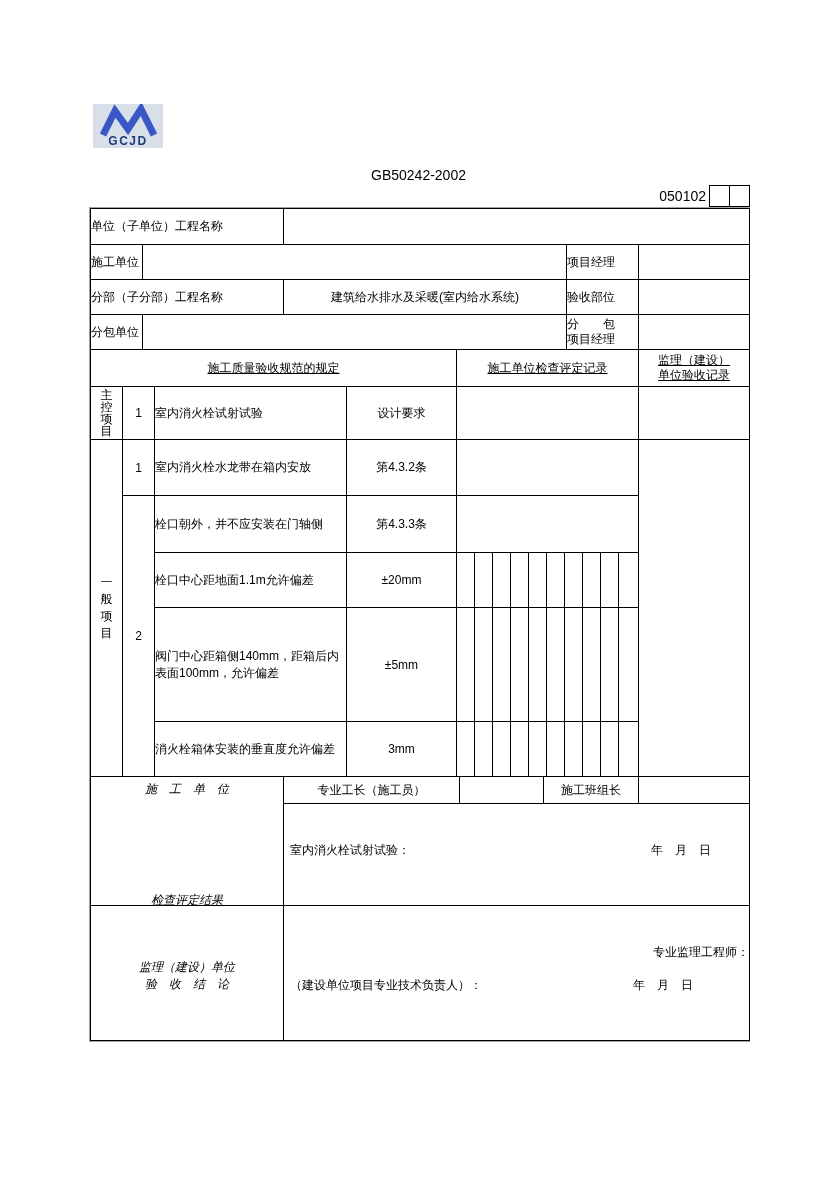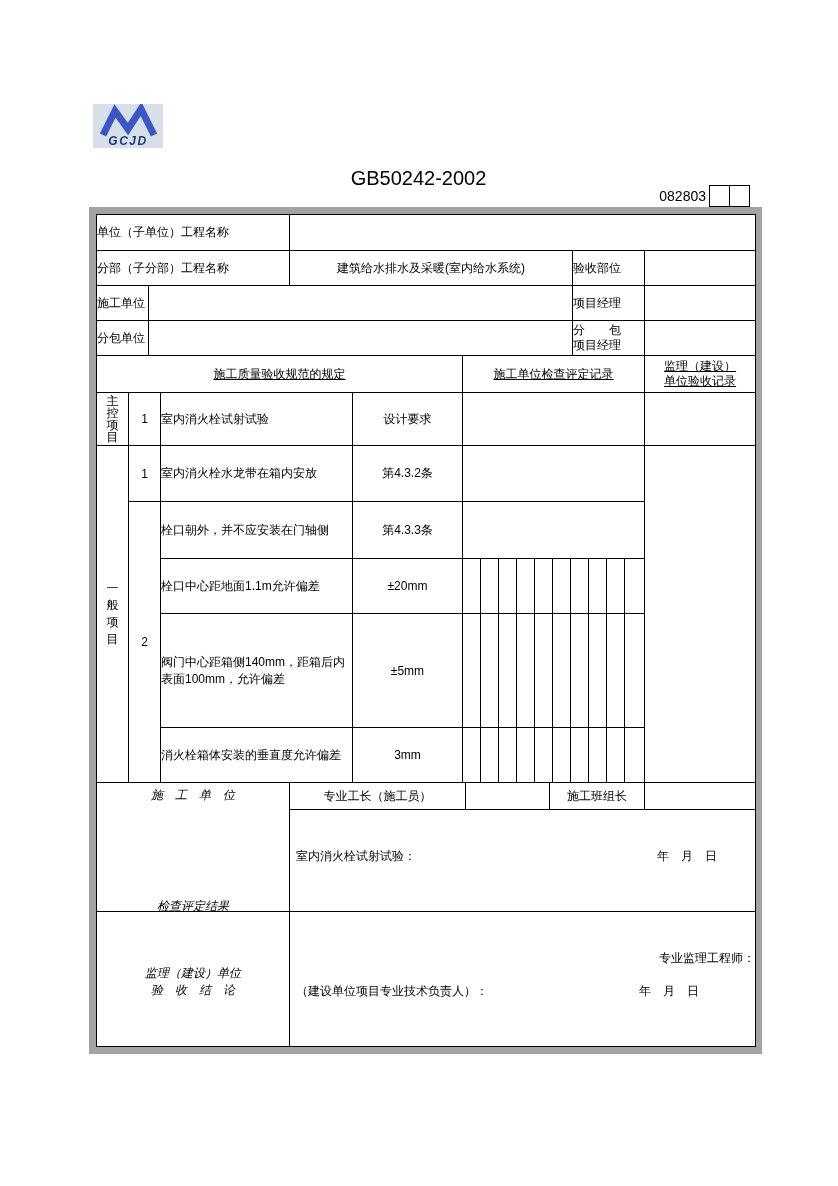--- a/index.html
+++ b/index.html
@@ -1,29 +1,29 @@
 <!DOCTYPE html>
 <html><head>
 <meta charset="utf-8">
 <style>
   html,body{margin:0;padding:0;background:#fff;}
   .page{position:relative;width:838px;height:1186px;background:#fff;
         font-family:"Liberation Sans","DejaVu Sans",sans-serif;color:#000;}
   
-  .hdr{position:absolute;left:93px;top:104px;display:flex;align-items:flex-start;gap:14px;font-style:italic;}
+  .hdr{position:absolute;left:93px;top:104px;display:flex;align-items:flex-start;gap:14px;}
   .logo{width:70px;height:44px;display:block;}
   .title{font-size:23px;font-weight:bold;letter-spacing:1px;white-space:nowrap;}
-  .subtitle{position:absolute;left:89px;top:167px;width:659px;text-align:center;font-size:20px;}
+  .subtitle{position:absolute;left:89px;top:167px;width:659px;text-align:center;font-size:14px;}
   .coderow{position:absolute;left:89px;top:186px;width:661px;height:21px;
            display:flex;justify-content:flex-end;align-items:flex-end;}
   .codetext{font-size:14px;line-height:21px;margin-right:3px;}
   .codebox{width:19px;height:20px;border:1px solid #000;border-right:none;}
   .codebox:last-child{border-right:1px solid #000;}
   
-  .formwrap{position:absolute;left:89px;top:207px;width:659px;border:7px solid #a3a3a3;}
+  .formwrap{position:absolute;left:89px;top:207px;width:659px;border:1px solid #a3a3a3;}
   table.t{border-collapse:collapse;table-layout:fixed;width:659px;}
   table.t td{border:1px solid #000;font-size:12px;padding:0;vertical-align:middle;
              overflow:hidden;word-break:break-all;}
   #tB,#tC,#tD{margin-top:-1px;}
   .lab{text-align:left;padding:0 6px;}
   .c{text-align:center;}
   .desc{text-align:left;padding:2px 6px;line-height:17px;}
   .req{text-align:center;}
   .vchars{text-align:center;}
   .vchars .vc{display:flex;flex-direction:column;justify-content:space-around;
@@ -49,21 +49,21 @@
     <svg class="logo" viewBox="0 0 70 44">
       <rect x="0" y="0" width="70" height="44" fill="#d9dfe9"></rect>
       <polyline points="10,31 22,7 35,25 48,5 61,31" fill="none" stroke="#3a57c5" stroke-width="7" stroke-linejoin="miter"></polyline>
       <text x="35" y="41" text-anchor="middle" font-size="12" font-weight="bold" fill="#1f3a7a" letter-spacing="1.5">GCJD</text>
     </svg>
   </div>
 
   <div class="subtitle">GB50242-2002</div>
 
   <div class="coderow">
-    <span class="codetext">082803</span>
+    <span class="codetext">050102</span>
     <span class="codebox"></span>
     <span class="codebox"></span>
   </div>
 
   <div class="formwrap">
 
     <table class="t" id="tA">
       <colgroup>
           <col style="width:52px">
           <col style="width:102px">
@@ -71,29 +71,29 @@
                 <col style="width:283px">
           <col style="width:72px">
           <col style="width:111px">
         </colgroup>
       <tbody>
           <tr class="h36">
         <td colspan="3" class="lab">单位（子单位）工程名称</td>
         <td colspan="3"></td>
       </tr>
       <tr class="h35">
+        <td class="lab">施工单位</td>
+        <td colspan="3"></td>
+        <td class="lab">项目经理</td>
+        <td></td>
+      </tr>
+      <tr class="h35">
         <td colspan="3" class="lab">分部（子分部）工程名称</td>
         <td class="c">建筑给水排水及采暖(室内给水系统)</td>
         <td class="lab">验收部位</td>
-        <td></td>
-      </tr>
-      <tr class="h35">
-        <td class="lab">施工单位</td>
-        <td colspan="3"></td>
-        <td class="lab">项目经理</td>
         <td></td>
       </tr>
       <tr class="h35">
         <td class="lab">分包单位</td>
         <td colspan="3"></td>
         <td class="lab two">
           <div>分　　包</div>
           <div>项目经理</div>
         </td>
         <td></td>

